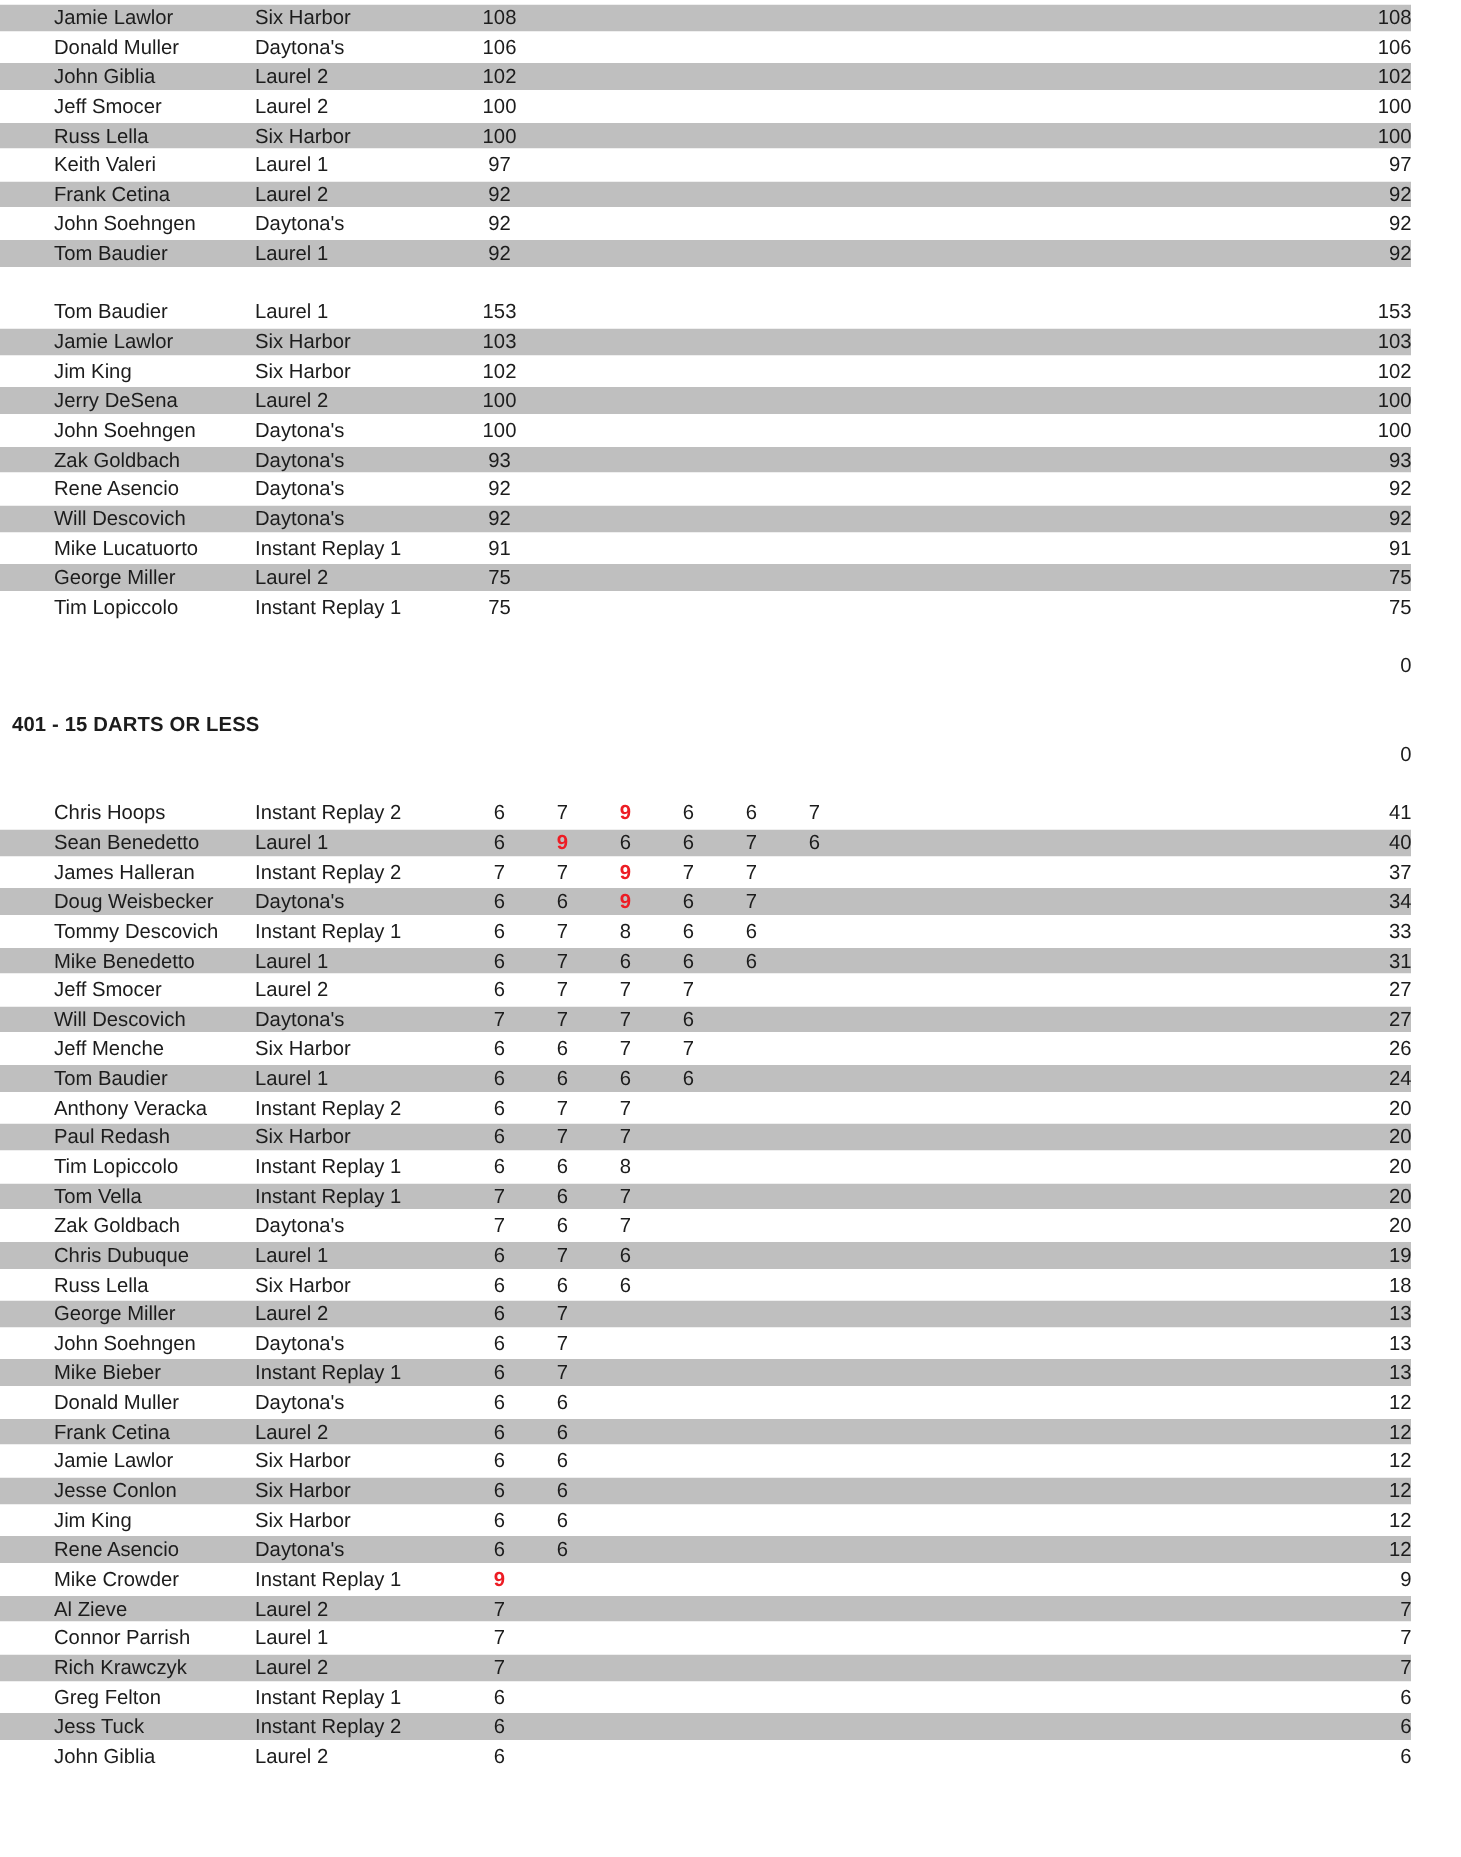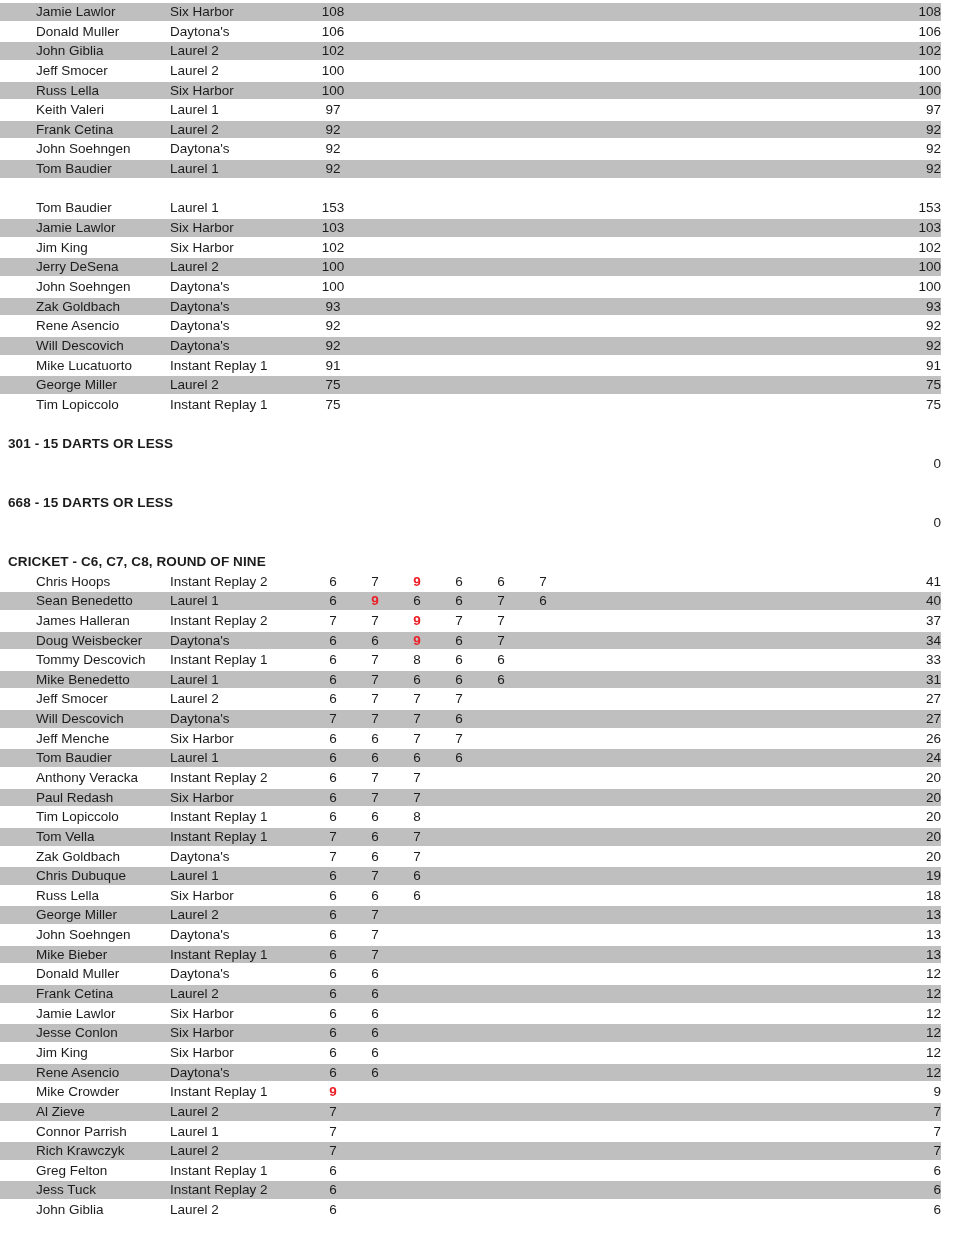--- a/index.html
+++ b/index.html
@@ -186,31 +186,29 @@
       <span class="c-score" style="left: 312px;">75</span>
       <span class="c-total">75</span>
     </div>
     <div class="row">
       <span class="c-name">Tim Lopiccolo</span>
       <span class="c-team">Instant Replay 1</span>
       <span class="c-score" style="left: 312px;">75</span>
       <span class="c-total">75</span>
     </div>
     <div class="row"></div>
-    <div class="row title-row"><span class="">301 - 15 DARTS OR LESS</span></div>
     <div class="row">
       <span class="c-total">0</span>
     </div>
     <div class="row"></div>
-    <div class="row title-row"><span class="">668 - 15 DARTS OR LESS</span></div>
+    <div class="row title-row"><span class="">401 - 15 DARTS OR LESS</span></div>
     <div class="row">
       <span class="c-total">0</span>
     </div>
     <div class="row"></div>
-    <div class="row title-row"><span class="">CRICKET - C6, C7, C8, ROUND OF NINE</span></div>
     <div class="row">
       <span class="c-name">Chris Hoops</span>
       <span class="c-team">Instant Replay 2</span>
       <span class="c-score" style="left: 312px;">6</span>
       <span class="c-score" style="left: 354px;">7</span>
       <span class="c-score nine" style="left: 396px;">9</span>
       <span class="c-score" style="left: 438px;">6</span>
       <span class="c-score" style="left: 480px;">6</span>
       <span class="c-score" style="left: 522px;">7</span>
       <span class="c-total">41</span>

